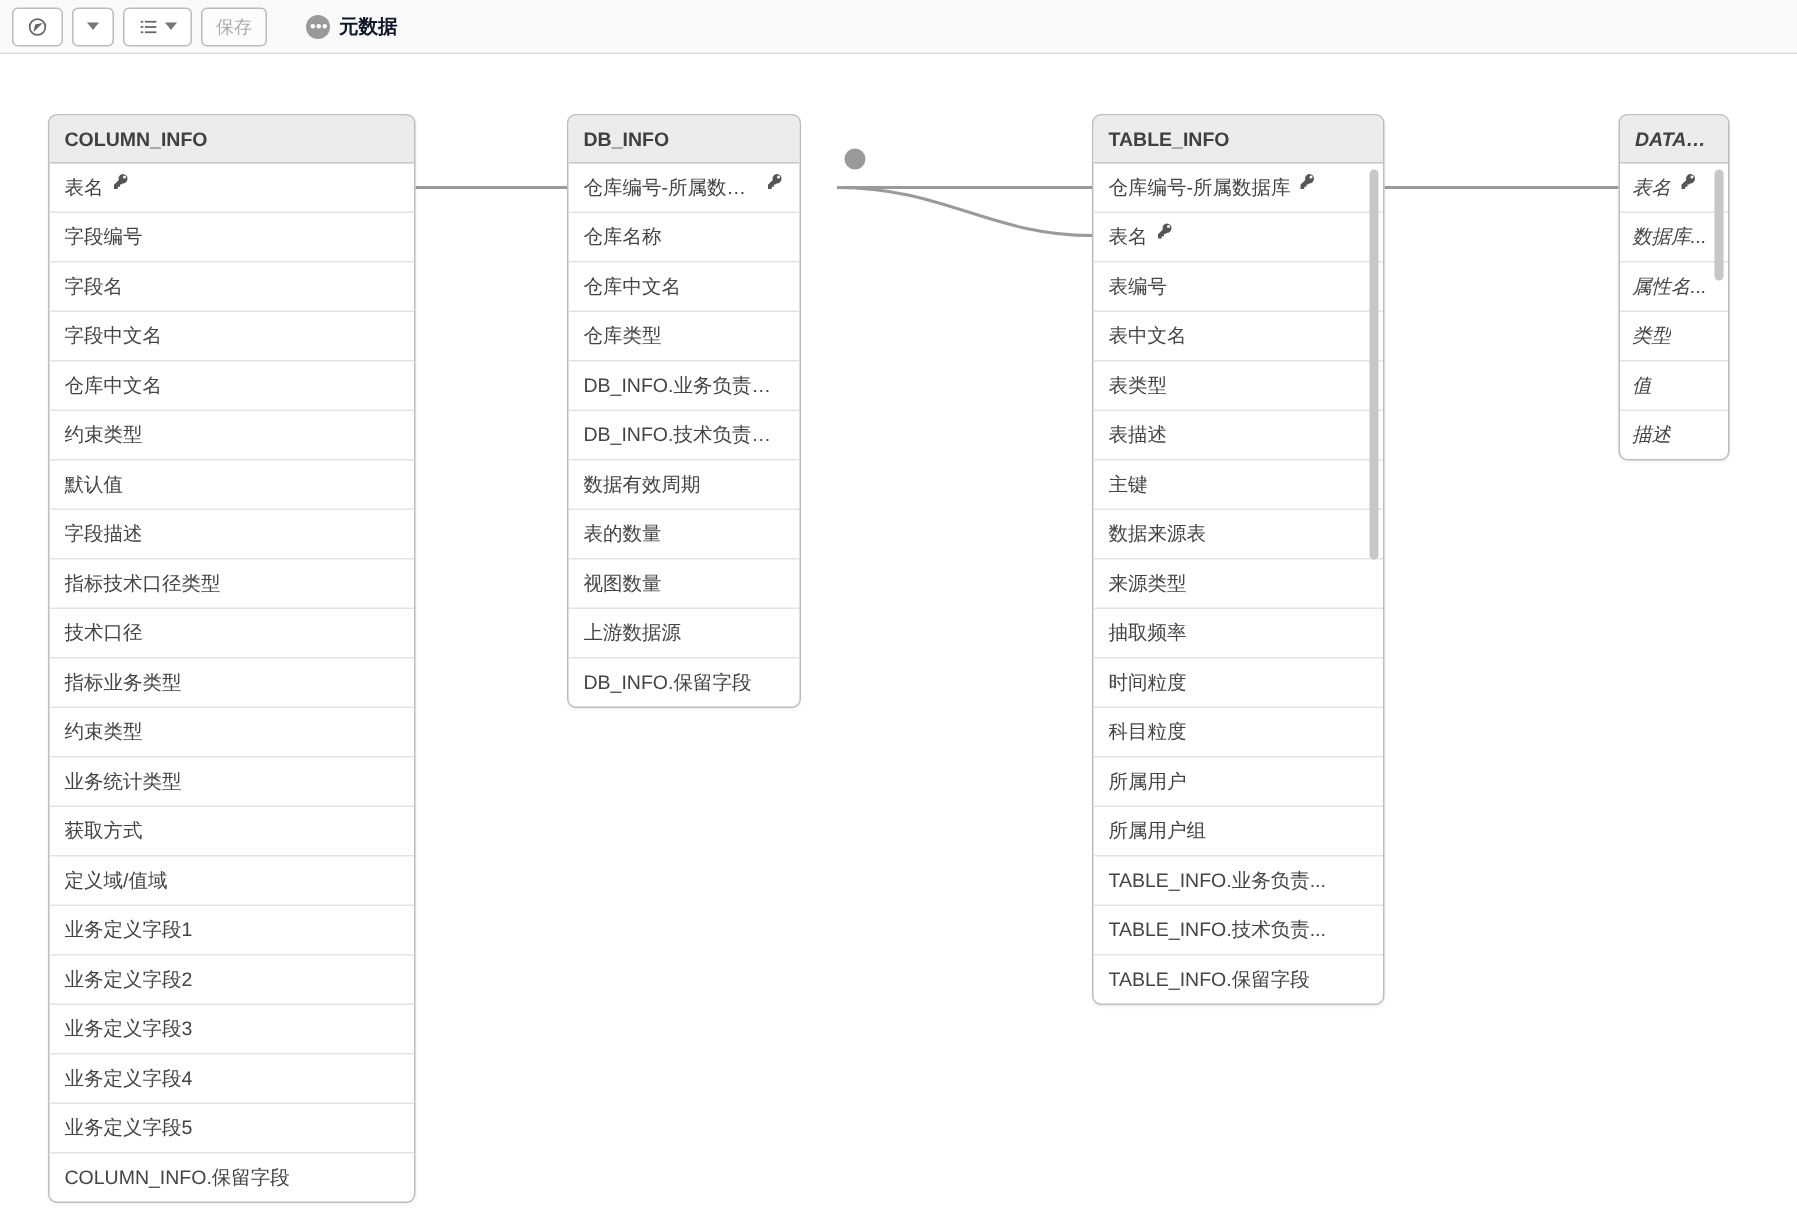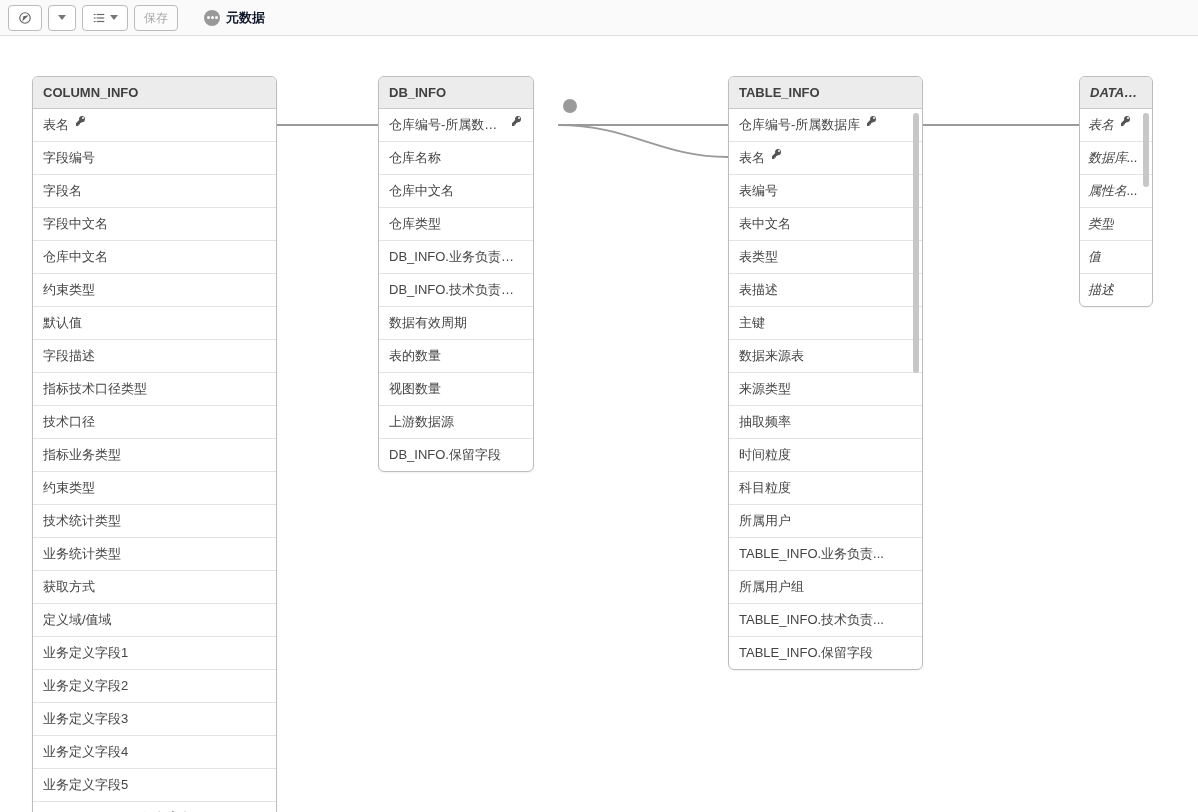--- a/index.html
+++ b/index.html
@@ -209,23 +209,20 @@
         <div class="tbl-row">
           <span class="txt">技术口径</span>
         </div>
         <div class="tbl-row">
           <span class="txt">指标业务类型</span>
         </div>
         <div class="tbl-row">
           <span class="txt">约束类型</span>
         </div>
         <div class="tbl-row">
-          <span class="txt">技术统计类型</span>
-        </div>
-        <div class="tbl-row">
           <span class="txt">业务统计类型</span>
         </div>
         <div class="tbl-row">
           <span class="txt">获取方式</span>
         </div>
         <div class="tbl-row">
           <span class="txt">定义域/值域</span>
         </div>
         <div class="tbl-row">
           <span class="txt">业务定义字段1</span>
@@ -336,24 +333,24 @@
         <div class="tbl-row">
           <span class="txt">时间粒度</span>
         </div>
         <div class="tbl-row">
           <span class="txt">科目粒度</span>
         </div>
         <div class="tbl-row">
           <span class="txt">所属用户</span>
         </div>
         <div class="tbl-row">
+          <span class="txt">所属用户组</span>
+        </div>
+        <div class="tbl-row">
           <span class="txt">TABLE_INFO.业务负责...</span>
-        </div>
-        <div class="tbl-row">
-          <span class="txt">所属用户组</span>
         </div>
         <div class="tbl-row">
           <span class="txt">TABLE_INFO.技术负责...</span>
         </div>
         <div class="tbl-row">
           <span class="txt">TABLE_INFO.保留字段</span>
         </div>
       </div>
     <div class="scroll-rail" style="top:36px;">
       <div class="scroll-thumb" style="height:260px;"></div>

